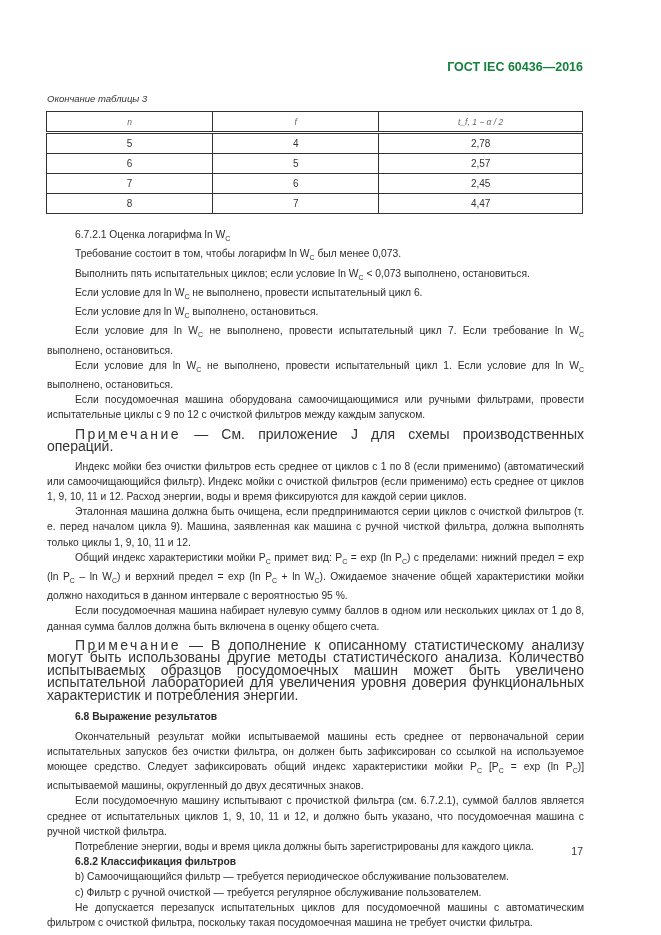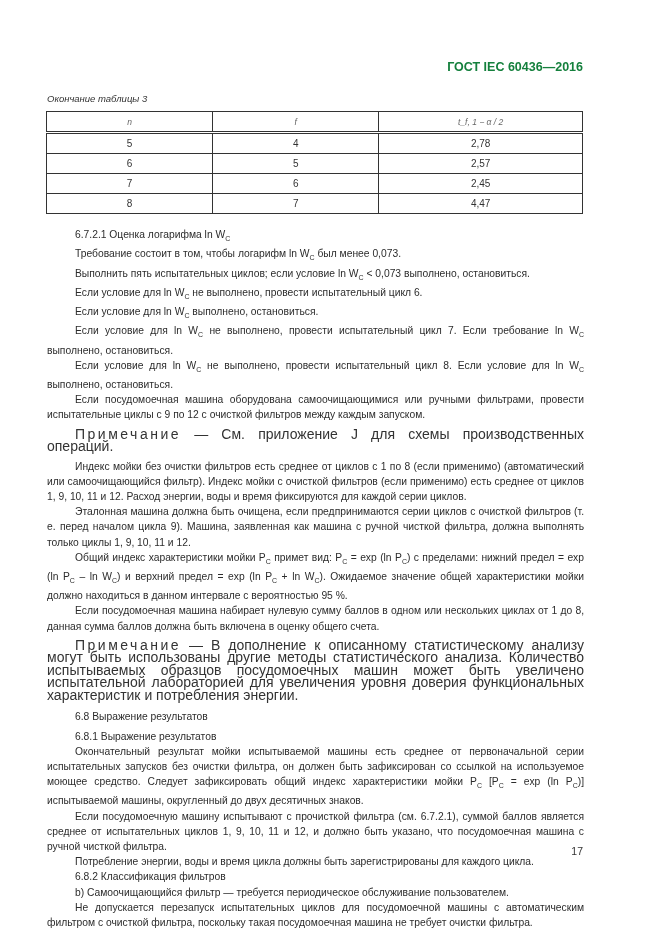--- a/index.html
+++ b/index.html
@@ -8,21 +8,21 @@
   .header { position: absolute; top: 60px; right: 78px; font-weight: bold; font-size: 12.5px; color: #15803d; }
   .caption { position: absolute; top: 93px; left: 47px; font-style: italic; font-size: 9.5px; color: #333; }
   table.t { position: absolute; top: 111px; left: 46px; width: 537px; border-collapse: collapse; font-size: 10px; }
   table.t td, table.t th { border: 1px solid #333; text-align: center; height: 19px; padding: 0; font-weight: normal; color: #333; }
   table.t th { font-style: italic; font-size: 8.5px; color: #666; border-bottom: 3px double #333; }
   .body { position: absolute; top: 227px; left: 47px; width: 537px; font-size: 10.3px; line-height: 15.2px; color: #2c2c2c; }
   .body p { margin: 0; text-align: justify; }
   .ind { text-indent: 28px; }
   .note { font-size: 14px; line-height: 12.5px; margin: 5px 0 6px 0 !important; text-indent: 28px; color: #333; }
   .sp { letter-spacing: 2.5px; }
-  .h { font-weight: normal; text-indent: 28px; }
+  .h { font-weight: bold; text-indent: 28px; }
   .h1 { margin-top: 8px !important; margin-bottom: 4px !important; }
   i sub { font-style: normal; font-size: 7px; }
   .pagenum { position: absolute; top: 845px; right: 78px; font-size: 10.5px; color: #333; }
 </style>
 </head>
 <body>
 
 <div class="header">ГОСТ IEC 60436—2016</div>
 
 <div class="caption">Окончание таблицы 3</div>
@@ -57,32 +57,32 @@
 </tbody>
   </table>
 
 <div class="body">
   <p class="ind"><span>6.7.2.1 Оценка логарифма ln W</span><i><sub>C</sub></i></p>
   <p class="ind"><span>Требование состоит в том, чтобы логарифм ln W</span><i><sub>C</sub></i><span> был менее 0,073.</span></p>
   <p class="ind"><span>Выполнить пять испытательных циклов; если условие ln W</span><i><sub>C</sub></i><span> &lt; 0,073 выполнено, остановиться.</span></p>
   <p class="ind"><span>Если условие для ln W</span><i><sub>C</sub></i><span> не выполнено, провести испытательный цикл 6.</span></p>
   <p class="ind"><span>Если условие для ln W</span><i><sub>C</sub></i><span> выполнено, остановиться.</span></p>
   <p class="ind"><span>Если условие для ln W</span><i><sub>C</sub></i><span> не выполнено, провести испытательный цикл 7. Если требование ln W</span><i><sub>C</sub></i><span> выполнено, остановиться.</span></p>
-  <p class="ind"><span>Если условие для ln W</span><i><sub>C</sub></i><span> не выполнено, провести испытательный цикл 8. Если условие для ln W</span><i><sub>C</sub></i><span> выполнено, остановиться.</span></p>
+  <p class="ind"><span>Если условие для ln W</span><i><sub>C</sub></i><span> не выполнено, провести испытательный цикл 1. Если условие для ln W</span><i><sub>C</sub></i><span> выполнено, остановиться.</span></p>
   <p class="ind">Если посудомоечная машина оборудована самоочищающимися или ручными фильтрами, провести испытательные циклы с 9 по 12 с очисткой фильтров между каждым запуском.</p>
   <p class="note"><span class="sp">Примечание</span><span> — См. приложение J для схемы производственных операций.</span></p>
   <p class="ind">Индекс мойки без очистки фильтров есть среднее от циклов с 1 по 8 (если применимо) (автоматический или самоочищающийся фильтр). Индекс мойки с очисткой фильтров (если применимо) есть среднее от циклов 1, 9, 10, 11 и 12. Расход энергии, воды и время фиксируются для каждой серии циклов.</p>
   <p class="ind">Эталонная машина должна быть очищена, если предпринимаются серии циклов с очисткой фильтров (т. е. перед началом цикла 9). Машина, заявленная как машина с ручной чисткой фильтра, должна выполнять только циклы 1, 9, 10, 11 и 12.</p>
   <p class="ind"><span>Общий индекс характеристики мойки P</span><i><sub>C</sub></i><span> примет вид: P</span><i><sub>C</sub></i><span> = exp (ln P</span><i><sub>C</sub></i><span>) с пределами: нижний предел = exp (ln P</span><i><sub>C</sub></i><span> – ln W</span><i><sub>C</sub></i><span>) и верхний предел = exp (ln P</span><i><sub>C</sub></i><span> + ln W</span><i><sub>C</sub></i><span>). Ожидаемое значение общей характеристики мойки должно находиться в данном интервале с вероятностью 95 %.</span></p>
   <p class="ind">Если посудомоечная машина набирает нулевую сумму баллов в одном или нескольких циклах от 1 до 8, данная сумма баллов должна быть включена в оценку общего счета.</p>
   <p class="note"><span class="sp">Примечание</span><span> — В дополнение к описанному статистическому анализу могут быть использованы другие методы статистического анализа. Количество испытываемых образцов посудомоечных машин может быть увеличено испытательной лабораторией для увеличения уровня доверия функциональных характеристик и потребления энергии.</span></p>
 
   <p class="h h1">6.8 Выражение результатов</p>
-  <p class="h">6.8.1 Выражение результатов</p>
   <p class="ind"><span>Окончательный результат мойки испытываемой машины есть среднее от первоначальной серии испытательных запусков без очистки фильтра, он должен быть зафиксирован со ссылкой на используемое моющее средство. Следует зафиксировать общий индекс характеристики мойки P</span><i><sub>C</sub></i><span> [P</span><i><sub>C</sub></i><span> = exp (ln P</span><i><sub>C</sub></i><span>)] испытываемой машины, округленный до двух десятичных знаков.</span></p>
   <p class="ind">Если посудомоечную машину испытывают с прочисткой фильтра (см. 6.7.2.1), суммой баллов является среднее от испытательных циклов 1, 9, 10, 11 и 12, и должно быть указано, что посудомоечная машина с ручной чисткой фильтра.</p>
   <p class="ind">Потребление энергии, воды и время цикла должны быть зарегистрированы для каждого цикла.</p>
   <p class="h">6.8.2 Классификация фильтров</p>
   <p class="ind">b) Самоочищающийся фильтр — требуется периодическое обслуживание пользователем.</p>
+  <p class="ind">c) Фильтр с ручной очисткой — требуется регулярное обслуживание пользователем.</p>
   <p class="ind">Не допускается перезапуск испытательных циклов для посудомоечной машины с автоматическим фильтром с очисткой фильтра, поскольку такая посудомоечная машина не требует очистки фильтра.</p>
 </div>
 
 <div class="pagenum">17</div>
 
 </body></html>

